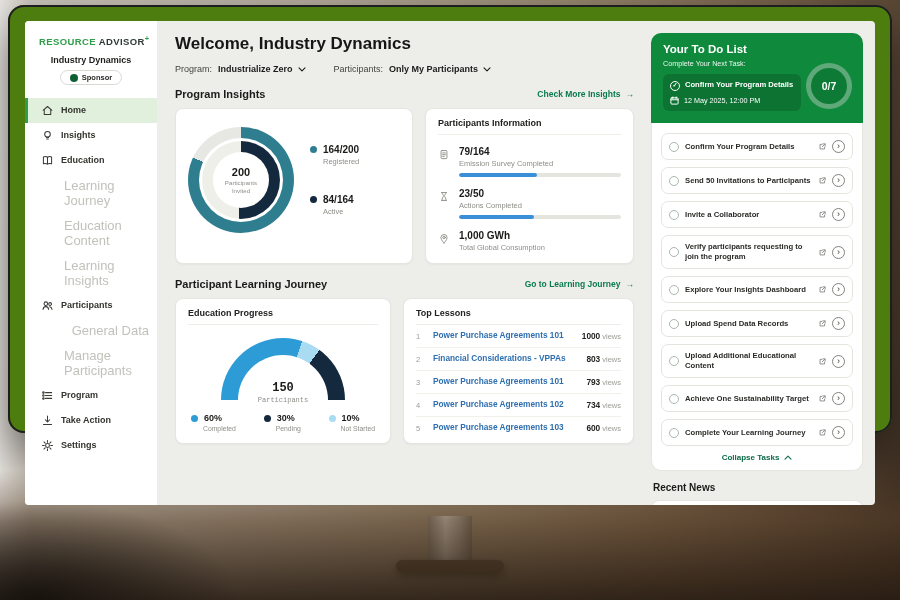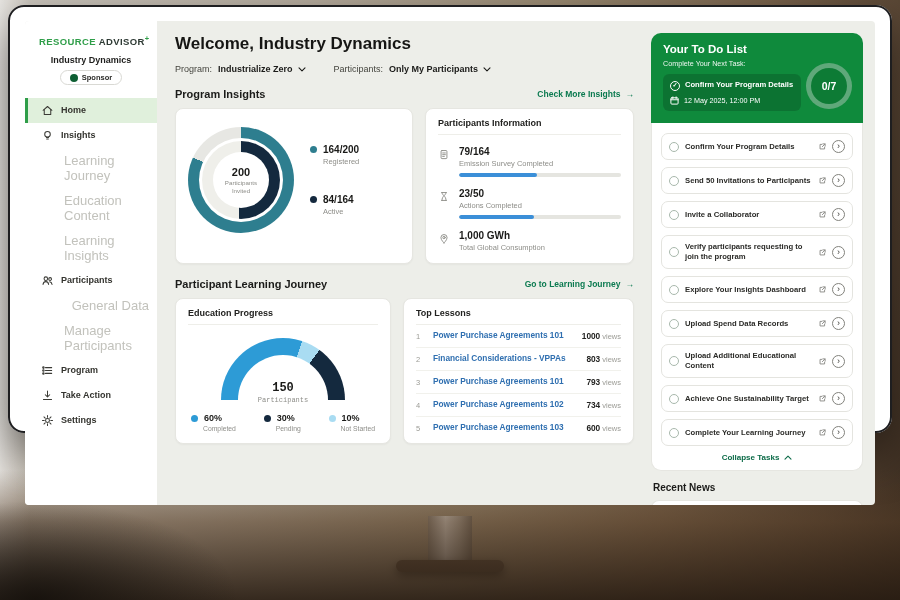--- a/index.html
+++ b/index.html
@@ -12,21 +12,21 @@
   .bg-floor { position: absolute; left: 0; right: 0; bottom: 0; height: 130px; background: linear-gradient(180deg, rgba(84,60,38,0) 0%, rgba(84,60,38,.55) 40%, rgba(40,28,18,.9) 100%); }
   .bg-shadow { position: absolute; left: 0; bottom: 0; width: 240px; height: 100px; background: radial-gradient(ellipse at 15% 100%, rgba(18,14,10,.85), transparent 70%); }
 
   .stand-neck { position: absolute; left: 428px; top: 516px; width: 44px; height: 48px;
     background: linear-gradient(90deg,#857d73,#d2ccc5 40%,#a59d92 72%,#6f675d); }
   .stand-base { position: absolute; left: 396px; top: 560px; width: 108px; height: 12px; border-radius: 6px;
     background: #57493b; box-shadow: 0 4px 10px rgba(0,0,0,.6); }
 
   
   .monitor { position: absolute; left: 8px; top: 5px; width: 884px; height: 428px;
-    background: #ffffff; border-radius: 16px;
+    background: #4d7c0f; border-radius: 16px;
     box-shadow: 0 20px 45px rgba(0,0,0,.5), inset 0 0 0 2px #1e1e20; }
   .screen { position: absolute; left: 17px; top: 16px; width: 850px; height: 484px;
     background: #EDEEE9; border-radius: 4px; overflow: hidden; display: flex; color: #2a2a27; }
 
   
   .sidebar { width: 132px; flex: none; background: #fff; display: flex; flex-direction: column; }
   .logo { padding: 13px 8px 5px 14px; font-size: 9.5px; font-weight: 800; letter-spacing: .4px; white-space: nowrap; }
   .logo-res { color: #2F9E49; } .logo-adv { color: #2E3A34; }
   .logo-plus { color: #2F9E49; font-size: 7.5px; vertical-align: super; }
   .org { text-align: center; margin-top: 3px; padding-bottom: 8px; }
@@ -169,20 +169,29 @@
         </div>
         <div class="nav-item">
           <span class="nicon">
               <svg class="icon-stroke" viewBox="0 0 14 14">
                 <circle cx="7" cy="5.6" r="3"></circle>
                 <path d="M5.8 9.2h2.4M6.1 10.8h1.8"></path>
               </svg>
             </span>
           <span>Insights</span>
         </div>
+        <div class="nav-item">
+          <span class="nicon">
+              <svg class="icon-stroke" viewBox="0 0 14 14">
+                <path d="M7 3.4C5.7 2.6 4 2.6 2.6 3.2v7.4C4 10 5.7 10 7 10.8c1.3-.8 3-.8 4.4-.2V3.2C10 2.6 8.3 2.6 7 3.4z"></path>
+                <path d="M7 3.4v7.4"></path>
+              </svg>
+            </span>
+          <span>Education</span>
+        </div>
         <div class="nav-item sub">
           <span>Learning Journey</span>
         </div>
         <div class="nav-item sub">
           <span>Education Content</span>
         </div>
         <div class="nav-item sub">
           <span>Learning Insights</span>
         </div>
         <div class="nav-item">

